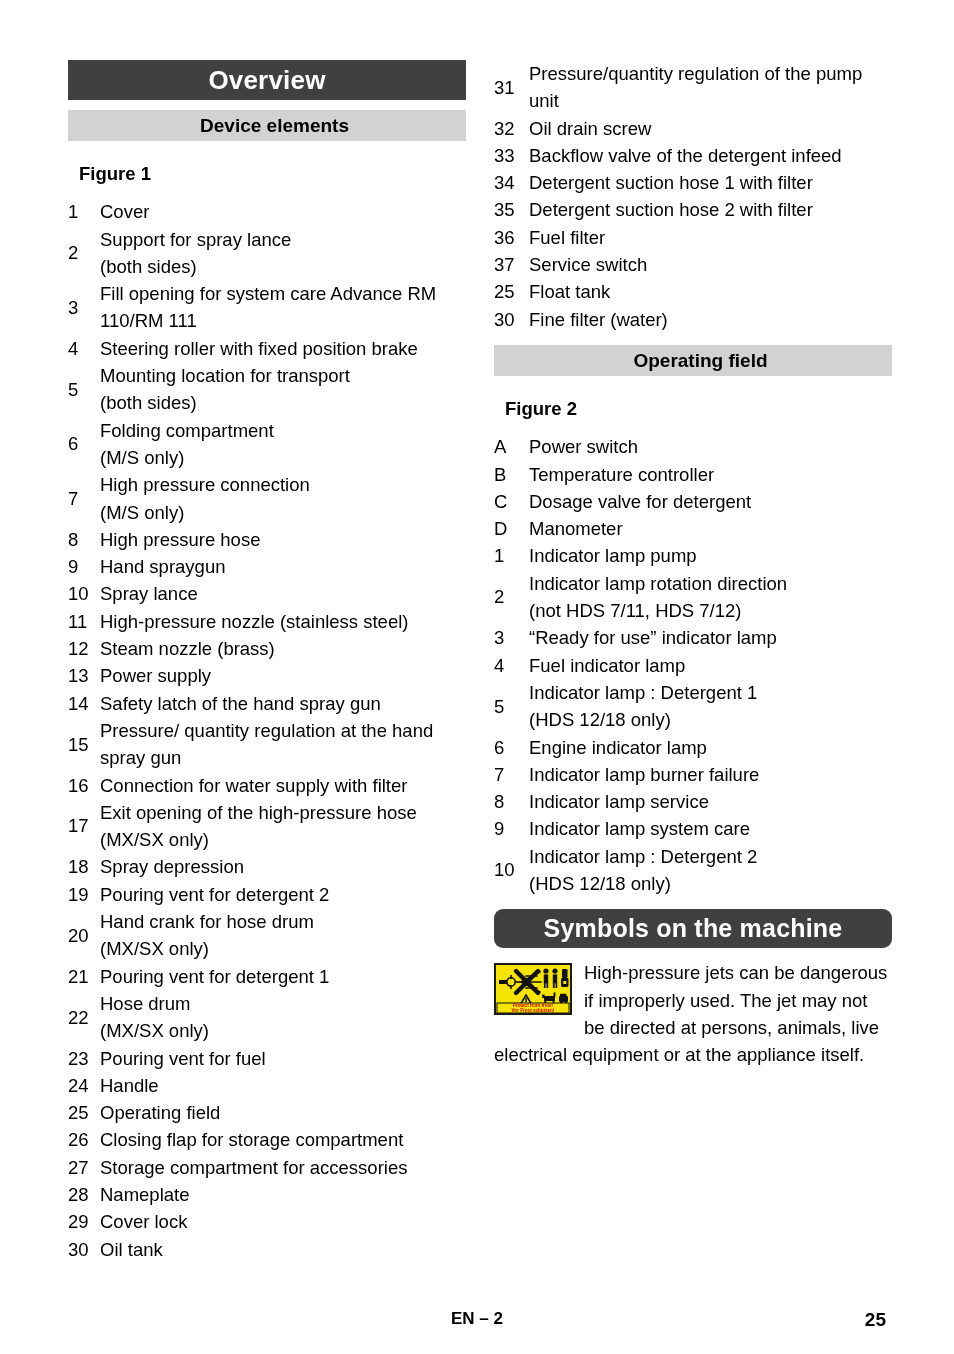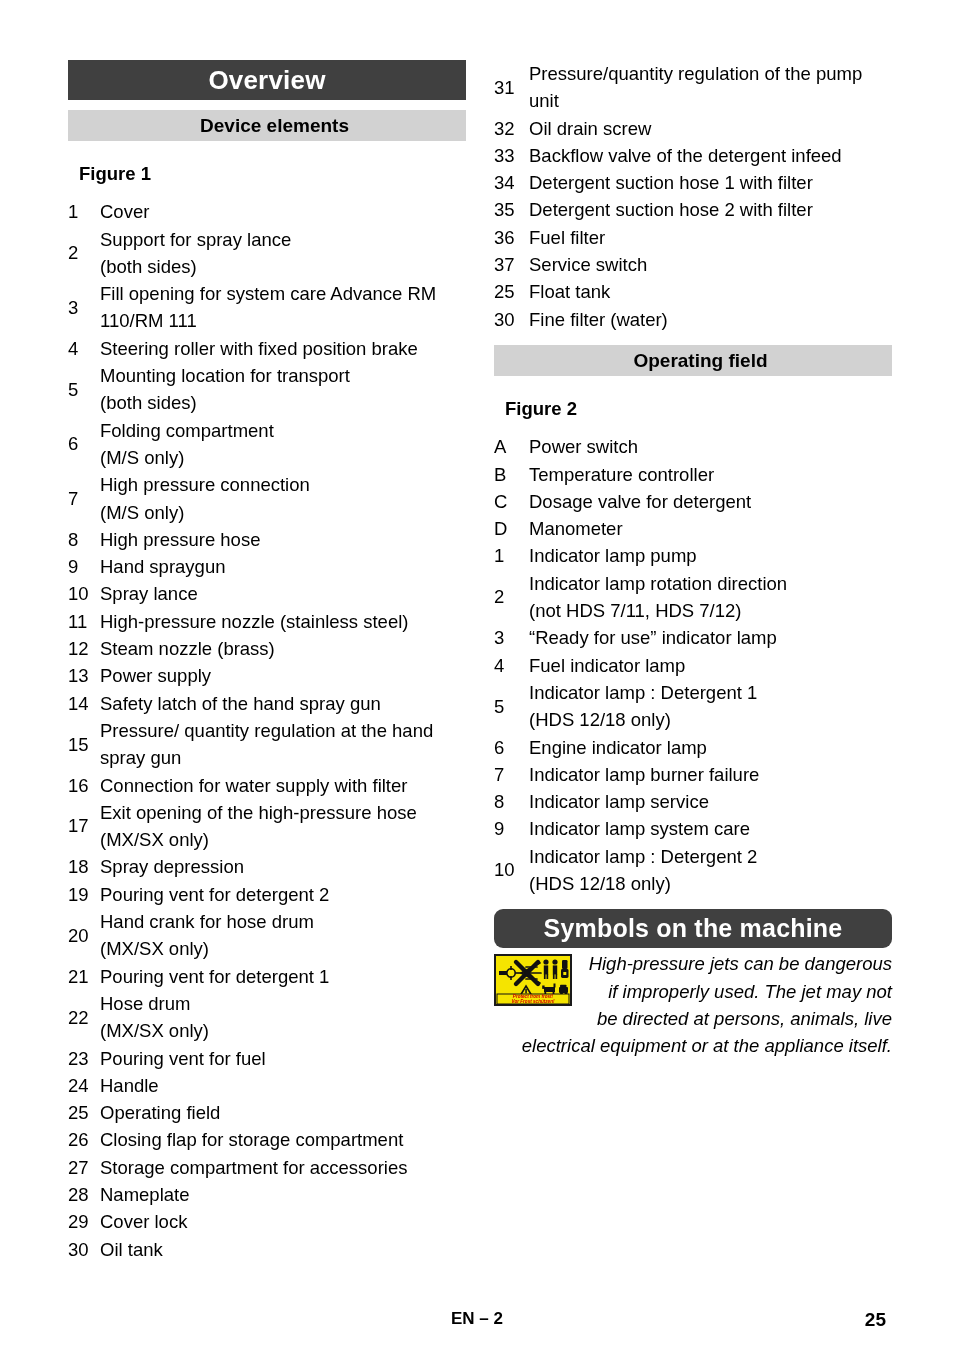--- a/index.html
+++ b/index.html
@@ -86,25 +86,24 @@
     text-align: left;
     white-space: pre;
   }
   .col-left .row .num  { width: 32px; }
   .col-right .row .num { width: 35px; }
   .row .txt { flex: 1 1 auto; }
   .row .txt .sub { display: block; }
 
   
   .symbols-body {
-    font-style: italic;
     font-size: 18.5px;
     line-height: 27.3px;
-    margin-top: 2px;
-    text-align: right;
+    margin-top: 11px;
+    text-align: left;
   }
   .sticker {
     float: left;
     width: 78px;
     height: 52px;
     margin: 4px 12px 2px 0;
     background: #f5e400;
     border: 2px solid #1a1a1a;
     position: relative;
     box-sizing: border-box;

